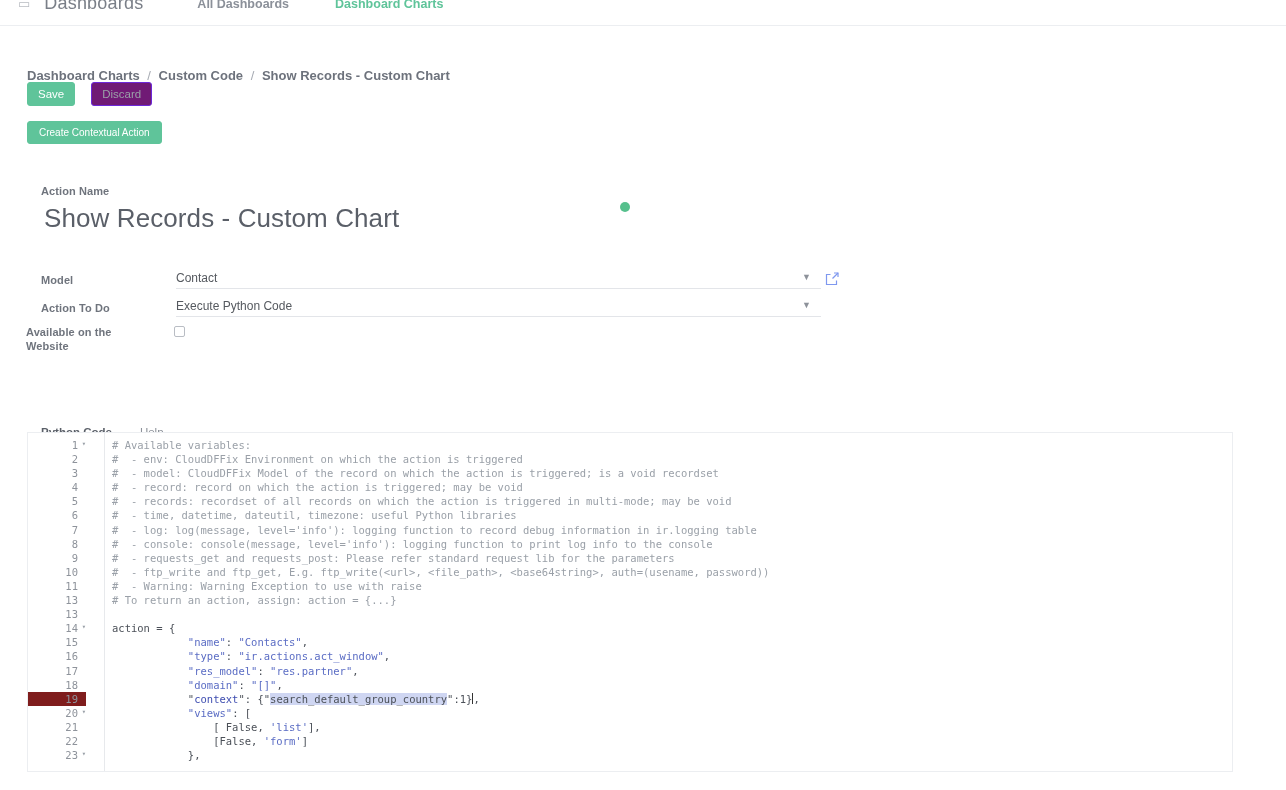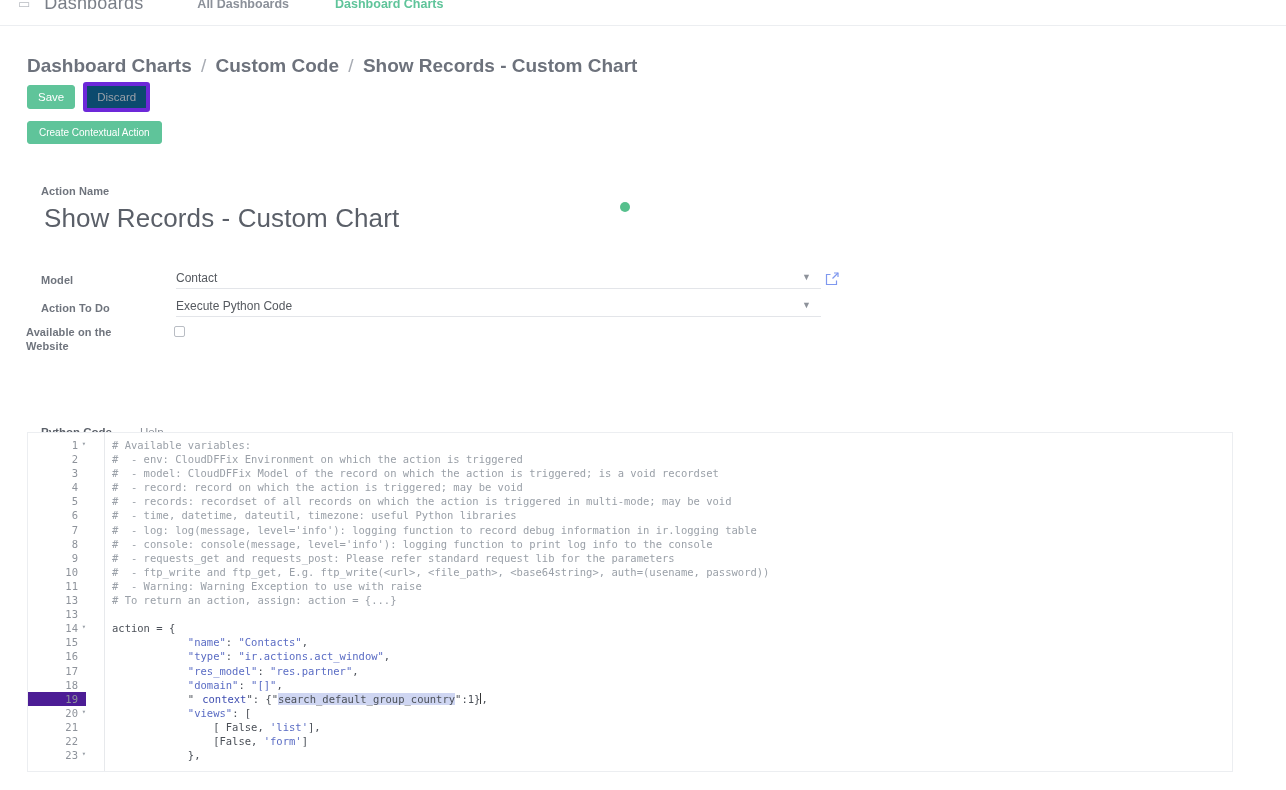--- a/index.html
+++ b/index.html
@@ -28,33 +28,33 @@
     font-size: 18px; color: #7a7f88; font-weight: 500; letter-spacing: .2px;
     margin-right: 54px;
   }
   .nav-item {
     font-size: 12.5px; color: #8b9099; margin-right: 46px; font-weight: 600;
   }
   .nav-item.accent { color: #5fc49a; }
 
   
   .breadcrumb {
-    position: absolute; top: 55px; left: 27px;
-    font-size: 19px; color: #6d727c; font-weight: 600;
+    position: absolute; top: 68px; left: 27px;
+    font-size: 13px; color: #6d727c; font-weight: 600;
   }
   .breadcrumb .sep { color: #a7abb3; font-weight: 400; margin: 0 4px; }
   .breadcrumb .cur { color: #6d727c; }
 
-  .btn-row { position: absolute; top: 82px; left: 27px; display: flex; align-items: center; gap: 8px; }
+  .btn-row { position: absolute; top: 82px; left: 27px; display: flex; align-items: flex-end; gap: 16px; }
   .btn {
     font-size: 11.5px; border-radius: 3px; padding: 4px 10px;
     line-height: 14px; cursor: pointer; border: 1px solid transparent;
   }
   .btn-save { background: #5fc49a; color: #ffffff; border-color: #5fc49a; }
-  .btn-discard { background: #0c4a6e; color: #9aa0a8; border: 4px solid #6d28d9; }
+  .btn-discard { background: #701a75; color: #9aa0a8; border: 1px solid #6d28d9; }
 
   .btn-action {
     position: absolute; top: 121px; left: 27px;
     background: #5fc49a; color: #ffffff;
     font-size: 10px; padding: 5px 11px; border-radius: 3px;
     border: 1px solid #5fc49a; cursor: pointer;
   }
 
   .field-label {
     font-size: 11px; font-weight: 700; color: #6f747d; letter-spacing: .1px;
@@ -122,31 +122,31 @@
     line-height: 14.1px;
   }
   .gutter {
     position: absolute; left: 0; top: 5px; width: 58px;
     text-align: right; color: #8e939b;
   }
   .gutter .ln { padding-right: 8px; position: relative; height: 14.1px; }
   .gutter .ln.fold::after {
     content: "▾"; position: absolute; right: 0px; top: -1px; font-size: 7px; color: #9aa0a8;
   }
-  .gutter .ln.cur { background: #4c1d95; }
+  .gutter .ln.cur { background: #7f1d1d; }
   .gutter-sep { position: absolute; left: 76px; top: 0; bottom: 0; width: 1px; background: #e7e9ec; }
 
   .code {
     position: absolute; left: 84px; top: 5px; right: 0;
     white-space: pre; color: #4b5058;
   }
   .code .l { height: 14.1px; }
   .code .cm { color: #9aa0a8; }
   .code .str { color: #5a6cc4; }
-  .code .key { color: #3e4db0; margin-left: 8px; }
+  .code .key { color: #3e4db0; }
   .code .sel { background: #cfd6f2; }
   .caret-bar {
     display: inline-block; width: 1px; height: 11px; background: #333;
     vertical-align: -1px;
   }
 
   .blur { filter: blur(0.35px); }
 </style>
 </head>
 <body>

